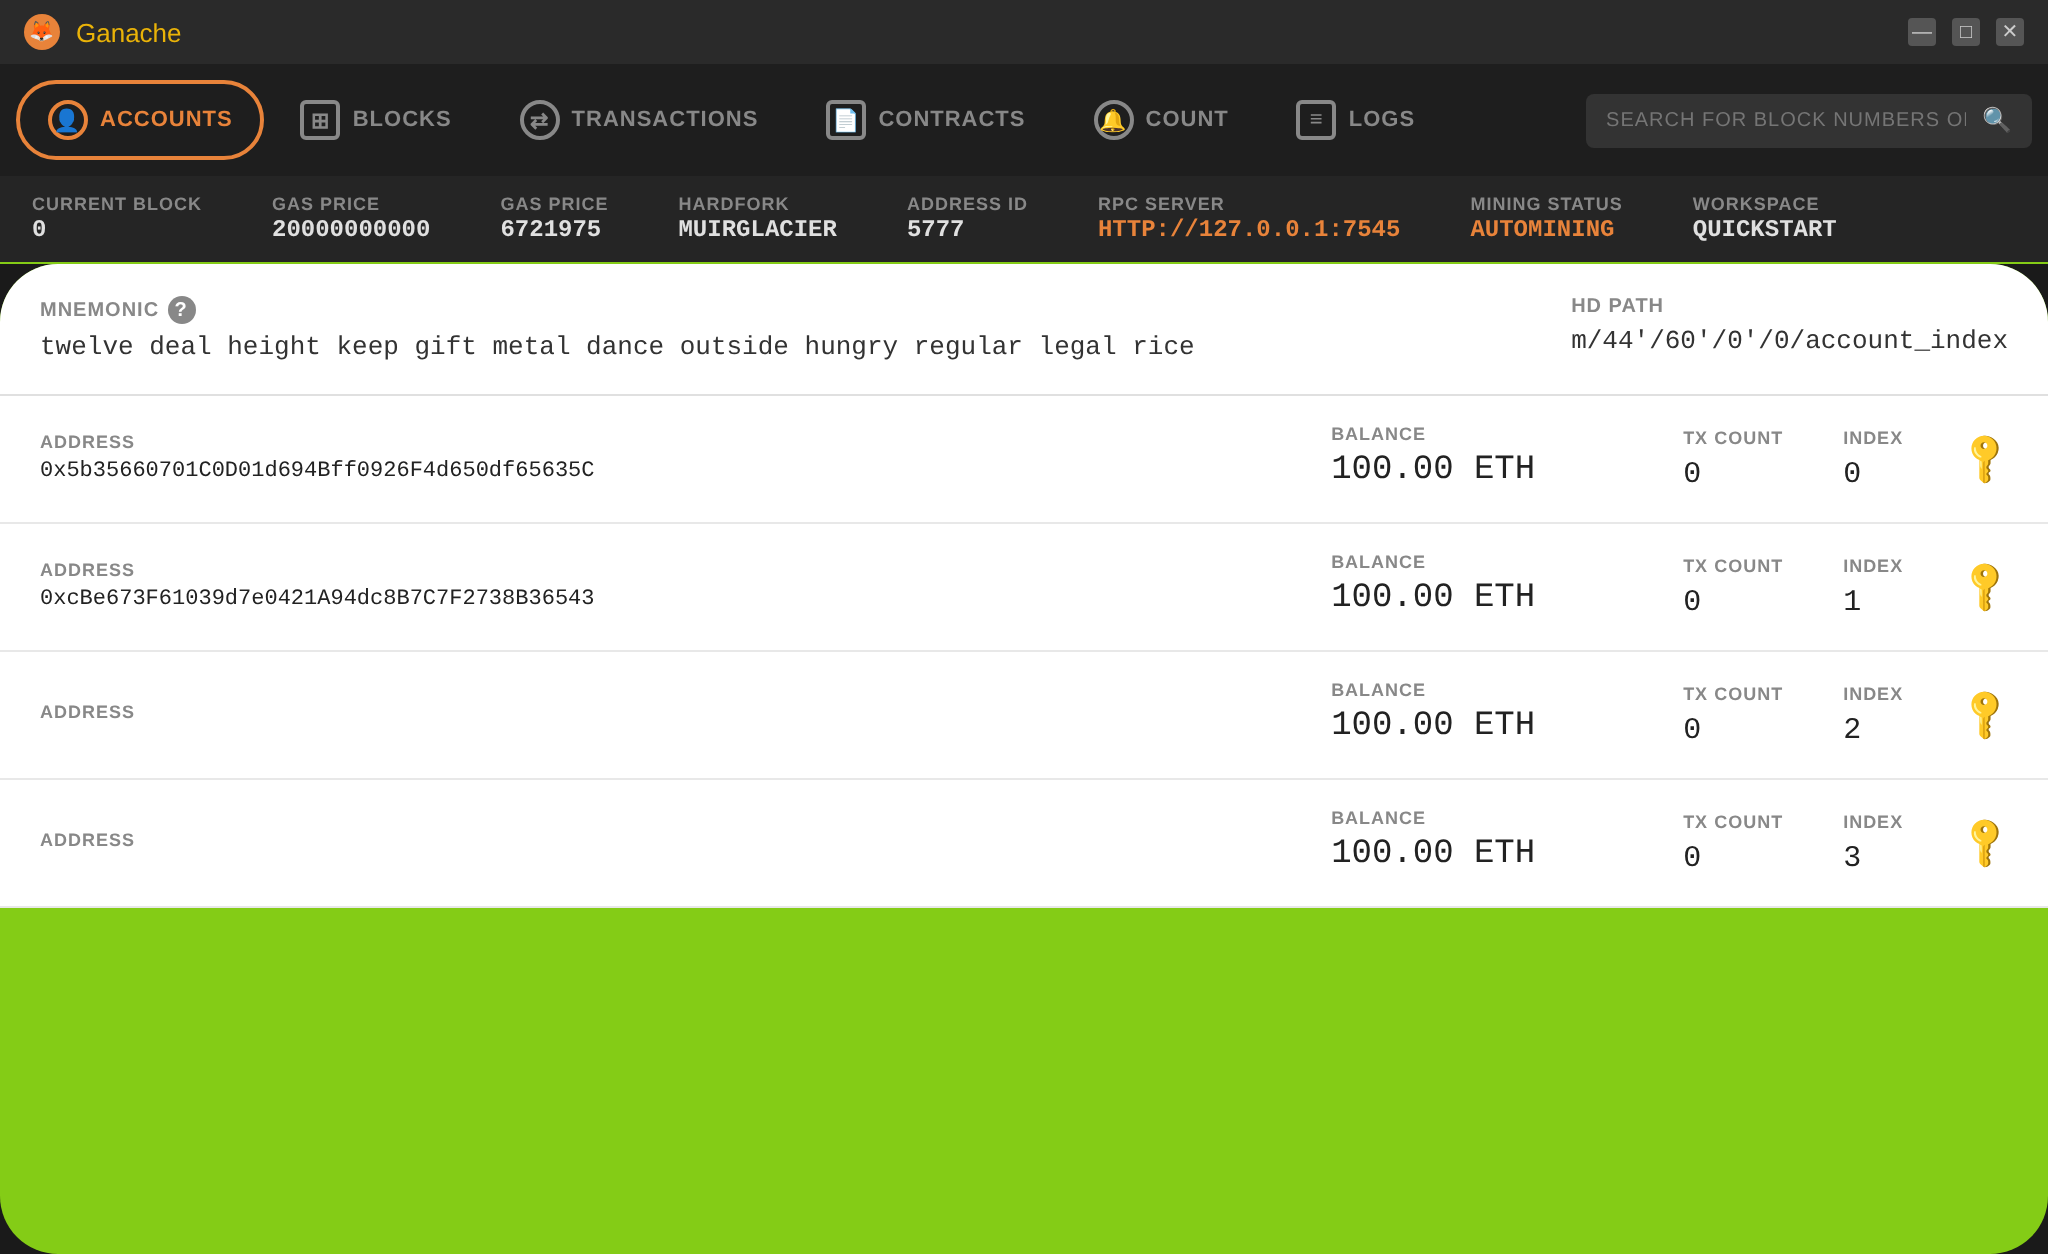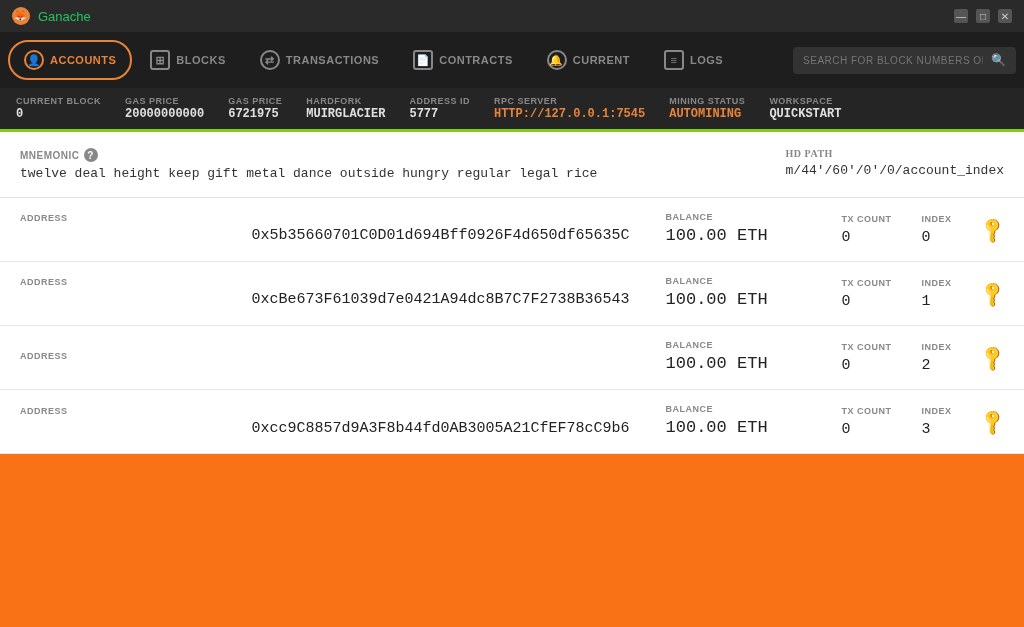--- a/index.html
+++ b/index.html
@@ -33,21 +33,21 @@
       height: 18px;
       background: #e8833a;
       border-radius: 50%;
       display: flex;
       align-items: center;
       justify-content: center;
       font-size: 10px;
       color: white;
     }
     .titlebar-title {
-      color: #22c55e;
+      color: #eab308;
       font-size: 13px;
       font-family: Arial, sans-serif;
     }
     .titlebar-controls {
       display: flex;
       gap: 8px;
     }
     .titlebar-btn {
       width: 14px;
       height: 14px;
@@ -130,22 +130,22 @@
     .search-icon { color: #888; font-size: 12px; }
 
     
     .statusbar {
       background: #252525;
       display: flex;
       align-items: center;
       padding: 0 16px;
       height: 44px;
       flex-shrink: 0;
-      border-bottom: 3px solid #84cc16;
-      gap: 24px;
+      border-bottom: 1px solid #84cc16;
+      gap: 35px;
     }
     .status-item { display: flex; flex-direction: column; gap: 1px; }
     .status-label {
       font-size: 9px;
       color: #888;
       font-family: Arial, sans-serif;
       letter-spacing: 0.5px;
       font-weight: bold;
     }
     .status-value {
@@ -193,23 +193,24 @@
       font-size: 14px;
       cursor: pointer;
       display: flex;
       align-items: center;
       justify-content: center;
     }
 
     
     .main-content {
       flex: 1;
-      background: #f97316;
+      background: #84cc16;
       overflow-y: auto;
       padding: 0;
+      border-radius: 29px;
     }
 
     
     .mnemonic-section {
       background: #fff;
       padding: 16px 20px;
       display: flex;
       justify-content: space-between;
       border-bottom: 1px solid #e0e0e0;
     }
@@ -239,21 +240,21 @@
     }
     .mnemonic-words {
       font-size: 13px;
       color: #333;
       font-family: 'Courier New', Courier, monospace;
     }
     .hd-path-section {}
     .hd-path-label {
       font-size: 10px;
       color: #888;
-      font-family: Liberation Serif, serif;
+      font-family: Liberation Sans, sans-serif;
       letter-spacing: 0.5px;
       font-weight: bold;
       margin-bottom: 4px;
     }
     .hd-path-value {
       font-size: 13px;
       color: #333;
       font-family: 'Courier New', Courier, monospace;
       text-align: center;
     }
@@ -270,26 +271,25 @@
     .account-left { flex: 1; }
     .account-field-label {
       font-size: 9px;
       color: #888;
       font-family: Arial, sans-serif;
       letter-spacing: 0.5px;
       font-weight: bold;
       margin-bottom: 3px;
     }
     .account-address {
-      font-size: 15px;
+      font-size: 11px;
       color: #222;
       font-family: 'Courier New', Courier, monospace;
       word-break: break-all;
       line-height: 1.3;
-      text-align: right;
     }
     .account-middle {
       min-width: 160px;
       padding-left: 20px;
     }
     .account-balance {
       font-size: 17px;
       color: #222;
       font-family: 'Courier New', Courier, monospace;
       line-height: 1.3;
@@ -346,21 +346,21 @@
   <div class="nav-item">
     <div class="nav-icon">⇄</div>
     <span>TRANSACTIONS</span>
   </div>
   <div class="nav-item">
     <div class="nav-icon rect">📄</div>
     <span>CONTRACTS</span>
   </div>
   <div class="nav-item">
     <div class="nav-icon">🔔</div>
-    <span>CURRENT</span>
+    <span>COUNT</span>
   </div>
   <div class="nav-item">
     <div class="nav-icon rect">≡</div>
     <span>LOGS</span>
   </div>
 
   <div class="search-bar">
     <input class="search-input" type="text" placeholder="SEARCH FOR BLOCK NUMBERS OR TX HASHES" style="">
     <span class="search-icon">🔍</span>
   </div>
@@ -476,21 +476,20 @@
       <div class="account-meta">
         <div class="account-field-label">INDEX</div>
         <div class="account-meta-value">2</div>
       </div>
       <div class="key-icon">🔑</div>
     </div>
   </div>
       <div class="account-row">
     <div class="account-left">
       <div class="account-field-label">ADDRESS</div>
-      <div class="account-address">0xcc9C8857d9A3F8b44fd0AB3005A21CfEF78cC9b6</div>
     </div>
     <div class="account-middle">
       <div class="account-field-label">BALANCE</div>
       <div class="account-balance">100.00 ETH</div>
     </div>
     <div class="account-right">
       <div class="account-meta">
         <div class="account-field-label">TX COUNT</div>
         <div class="account-meta-value">0</div>
       </div>

